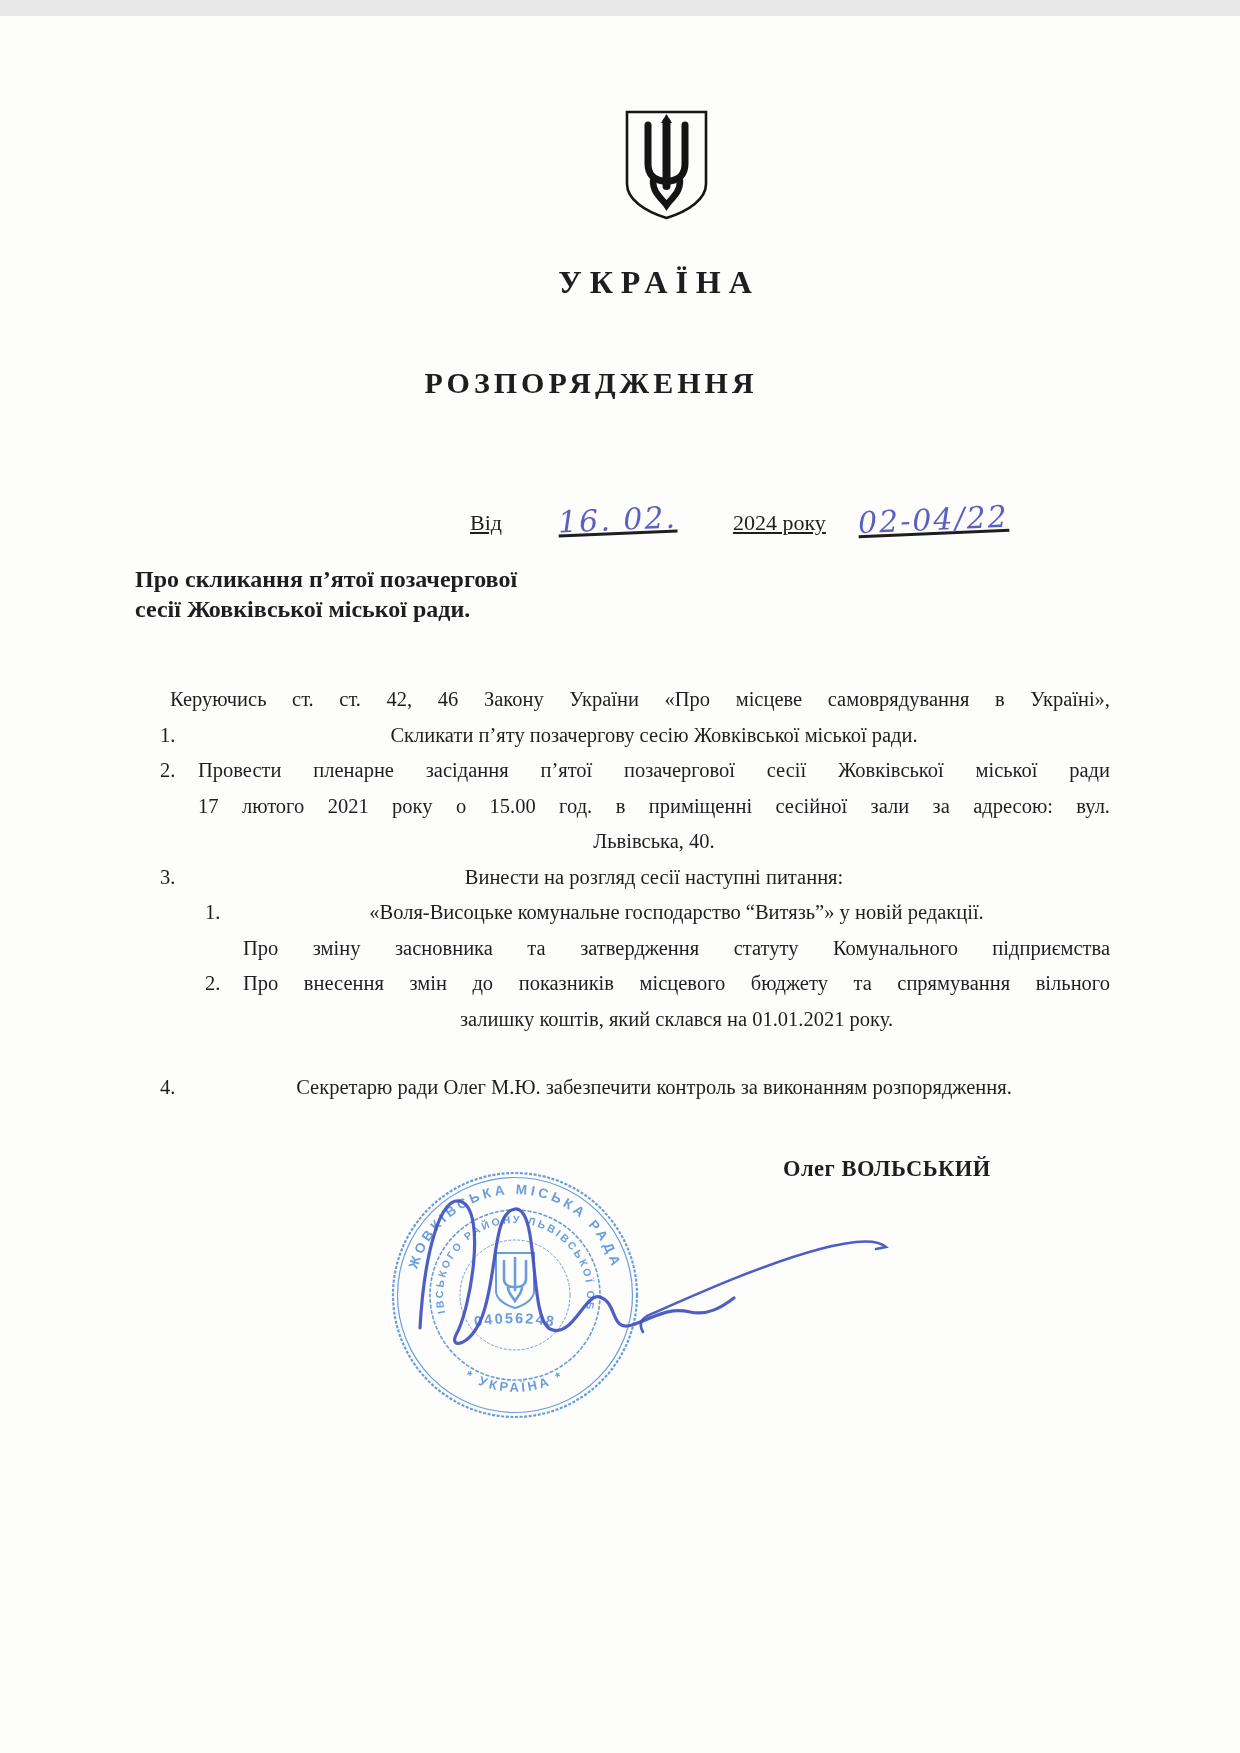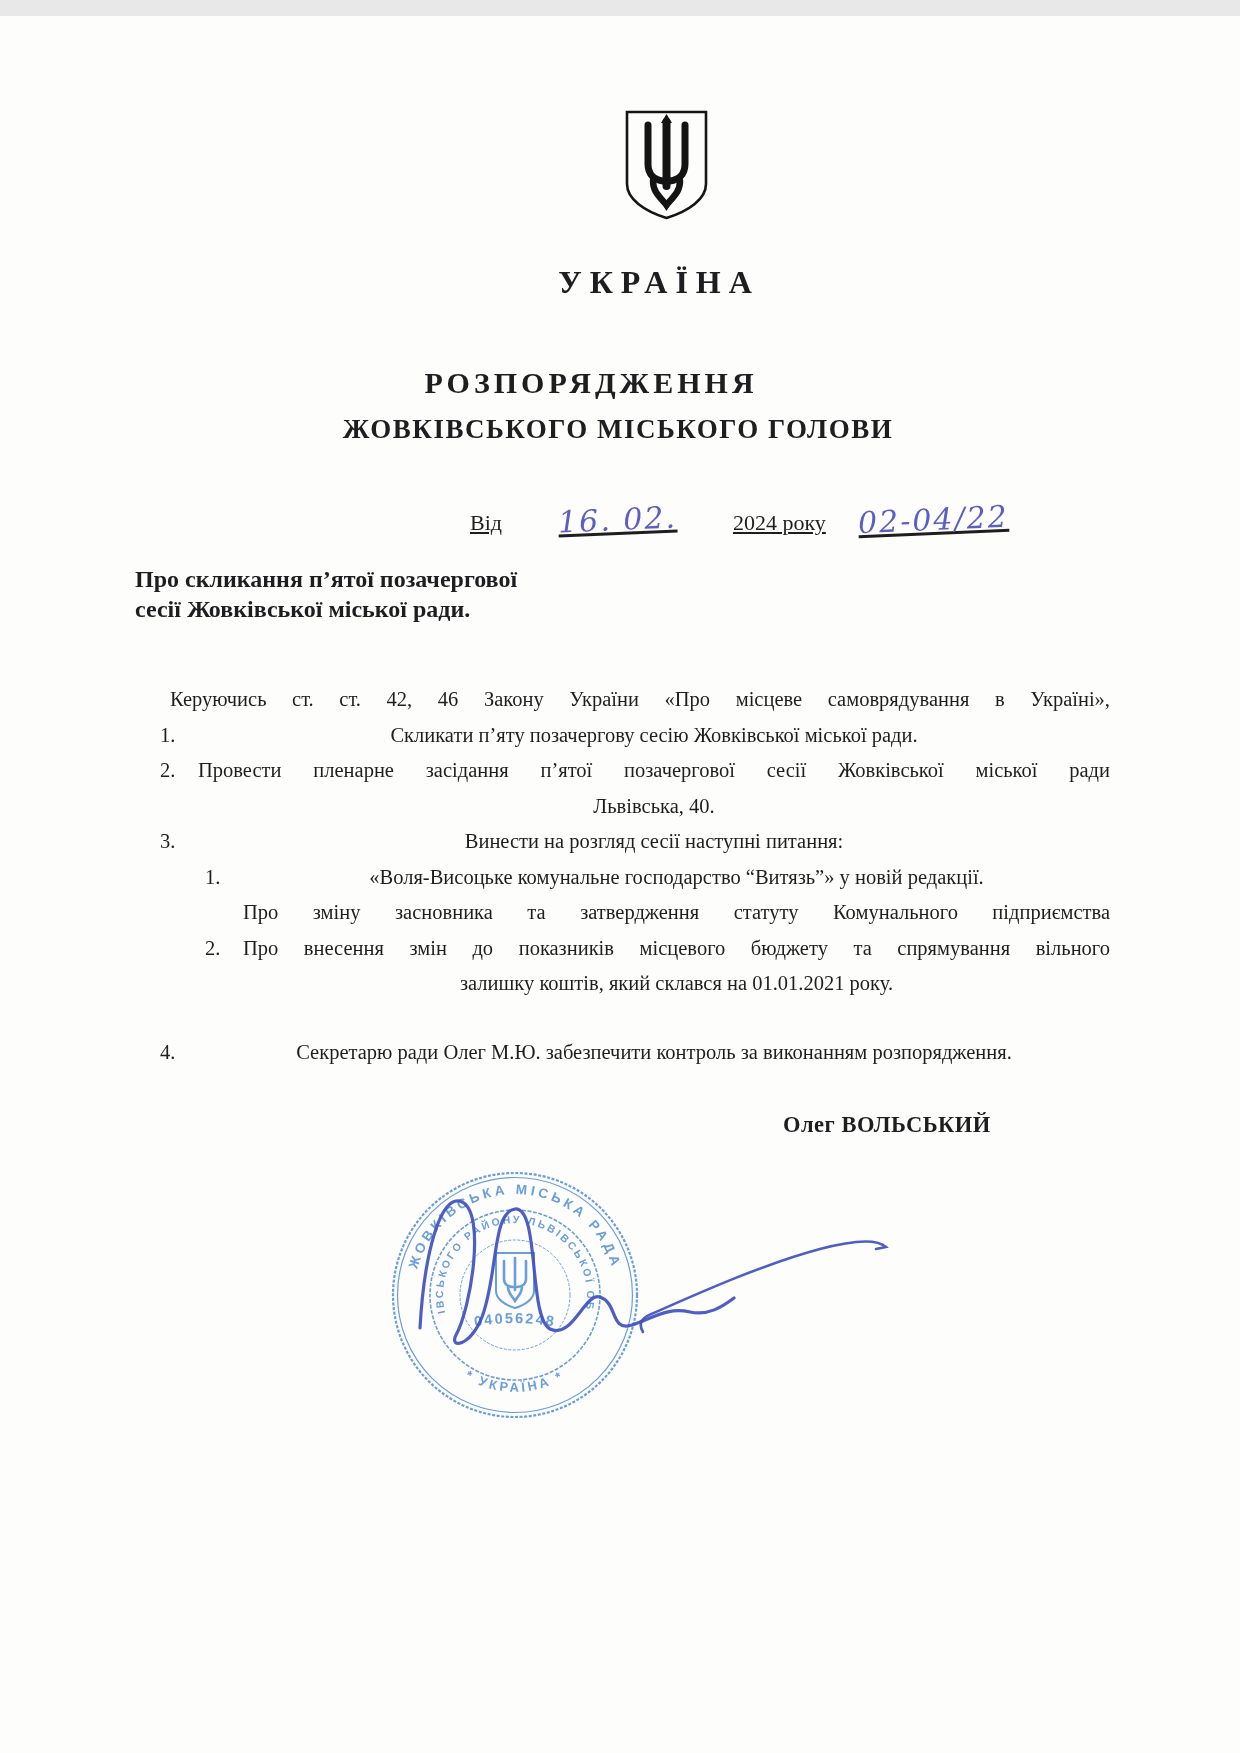--- a/index.html
+++ b/index.html
@@ -65,21 +65,21 @@
   .seal{position:absolute;left:388px;top:1152px;width:254px;height:254px;opacity:.9;}
   .seal .ring{fill:none;stroke:var(--stamp,#5b93d8);}
   .seal text, .seal textPath{
     fill:var(--stamp,#5b93d8);
     font-family:"Liberation Sans", sans-serif;
     font-weight:bold;
   }
   .sigsvg{position:absolute;left:380px;top:1080px;width:530px;height:270px;}
   .sigsvg path{fill:none;stroke:var(--ink,#4050bf);stroke-linecap:round;opacity:.92;}
   .signer{
-    position:absolute;left:783px;top:1096px;
+    position:absolute;left:783px;top:1140px;
     font-size:22.5px;font-weight:bold;letter-spacing:.5px;white-space:nowrap;
   }
 </style>
 </head>
 <body>
 
 <div class="page">
 
   <svg class="emblem" viewBox="0 0 89 115">
     <path class="shield" d="M5,4 H84 V76 C84,91 67,103 44.5,110 C22,103 5,91 5,76 Z"></path>
@@ -88,21 +88,20 @@
       <path d="M63,17 V56 C63,67 56,72 48,73" stroke-width="7"></path>
       <line x1="44.5" y1="14" x2="44.5" y2="78" stroke-width="8"></line>
       <path d="M44.5,6 l-5.5,9 h11 z" fill="#141414" stroke="none"></path>
       <path d="M31,73 C31,84 38,89 44.5,97 C51,89 58,84 58,73" stroke-width="6.5"></path>
       <path d="M38,92 L44.5,103 L51,92" fill="#141414" stroke="none"></path>
     </g>
   </svg>
 
   <div class="country">УКРАЇНА</div>
   <div class="doctype">РОЗПОРЯДЖЕННЯ</div>
-  <div class="issuer">ЖОВКІВСЬКОГО МІСЬКОГО ГОЛОВИ</div>
 
   <div class="daterow">
     <span>Від</span>
     <span class="gap1"></span>
     <span class="hand">16. 02.</span>
     <span class="gap1"></span>
     <span>2024 року</span>
     <span class="hand docnum">02-04/22</span>
   </div>
 
@@ -115,20 +114,21 @@
     <p class="intro stretch">Керуючись ст. ст. 42, 46 Закону України «Про місцеве самоврядування в Україні»,</p>
 
     <div class="item">
       <span class="num">1.</span>
       <span class="line">Скликати п’яту позачергову  сесію Жовківської міської ради.</span>
     </div>
 
     <div class="item">
       <span class="num">2.</span>
       <span class="line stretch">Провести пленарне засідання п’ятої позачергової сесії Жовківської міської ради</span>
+      <span class="line stretch">17 лютого 2021 року о 15.00 год. в приміщенні сесійної зали за адресою: вул.</span>
       <span class="line">Львівська, 40.</span>
     </div>
 
     <div class="item">
       <span class="num">3.</span>
       <span class="line">Винести на розгляд сесії наступні питання:</span>
     </div>
 
     <div class="subitems">
       <div class="item">

